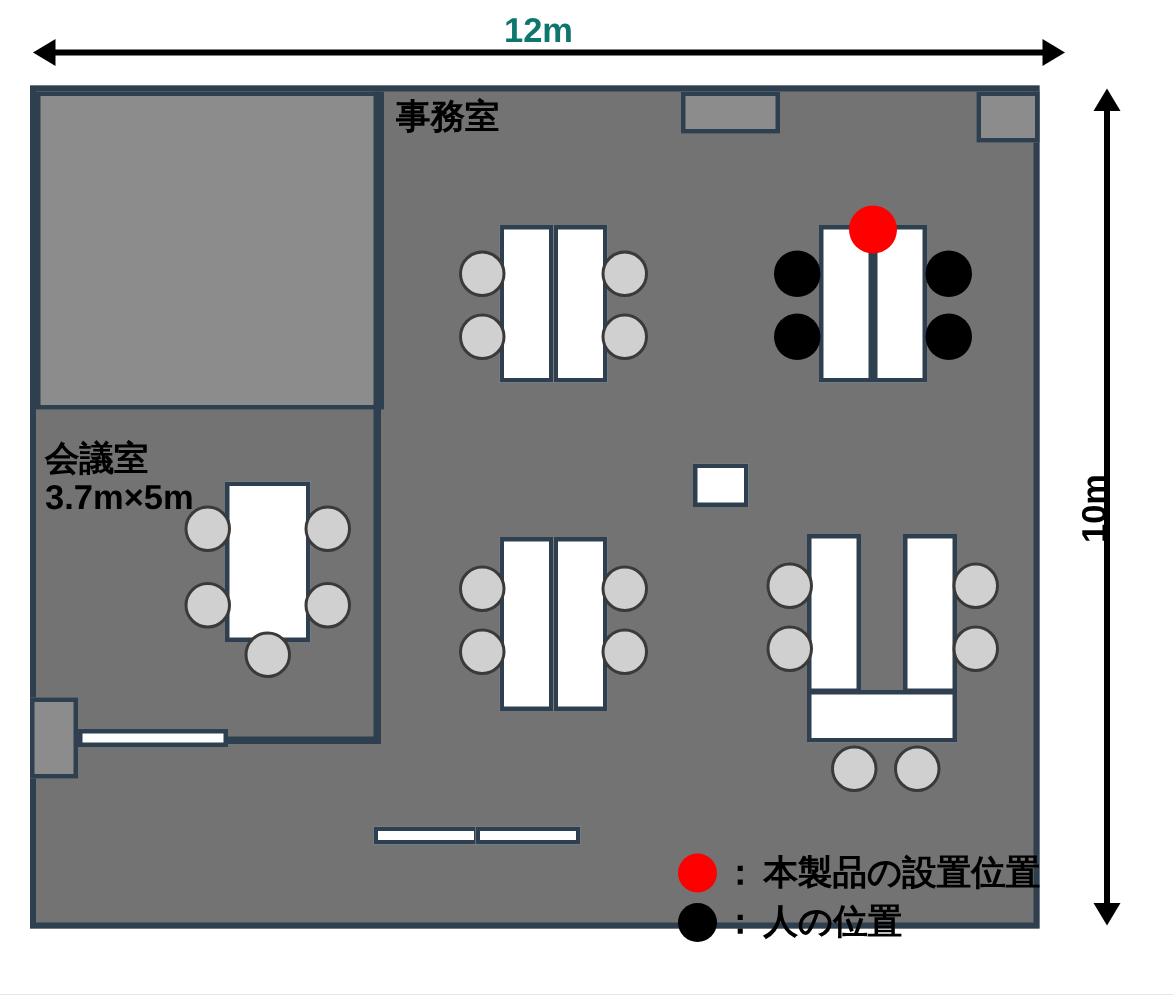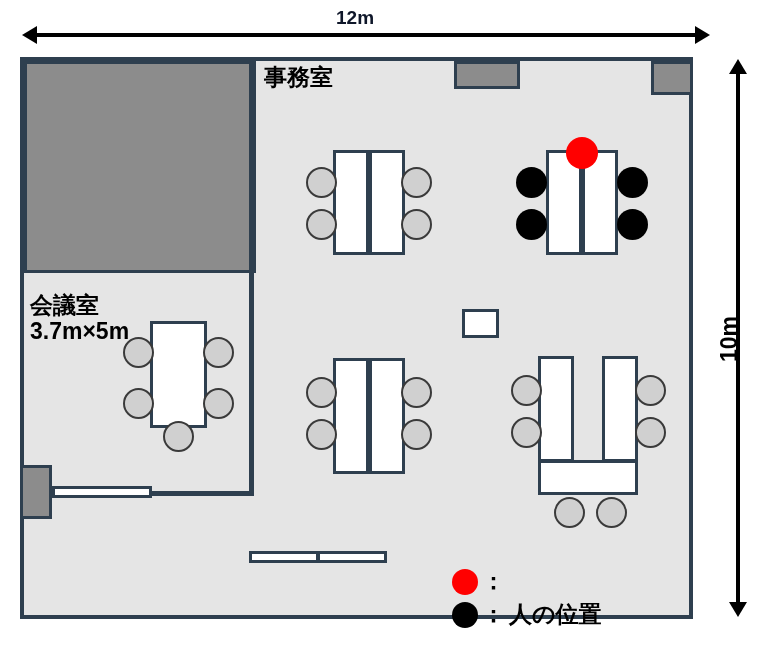--- a/index.html
+++ b/index.html
@@ -14,22 +14,22 @@
     position: relative;
     width: 782px;
     height: 663px;
     background: #ffffff;
     overflow: hidden;
   }
   
   .dim-label {
     position: absolute;
     font-weight: bold;
-    font-size: 19px;
-    color: #0f172a;
+    font-size: 23px;
+    color: #0f766e;
     white-space: nowrap;
   }
   .arrow-h {
     position: absolute;
     height: 4px;
     background: #000000;
   }
   .arrow-h::before, .arrow-h::after {
     content: "";
     position: absolute;
@@ -77,21 +77,21 @@
     transform-origin: left top;
   }
 
   
   #building {
     position: absolute;
     left: 20px;
     top: 57px;
     width: 673px;
     height: 562px;
-    background: #e5e5e5;
+    background: #737373;
     border: 4px solid #2e3f4f;
     box-sizing: border-box;
   }
   .gray-block {
     position: absolute;
     background: #8c8c8c;
     border: 3px solid #2e3f4f;
     box-sizing: border-box;
   }
   .wall {
@@ -249,20 +249,21 @@
     <div class="chair" style="left:611px; top:356px; width:31px; height:31px;"></div>
     <div class="chair" style="left:530px; top:436px; width:31px; height:31px;"></div>
     <div class="chair" style="left:572px; top:436px; width:31px; height:31px;"></div>
 
   </div>
 
   <div id="legend">
     <div class="legend-row">
       <div class="legend-dot red"></div>
       <div class="legend-text">：</div>
+      <div class="legend-text">本製品の設置位置</div>
     </div>
     <div class="legend-row">
       <div class="legend-dot black"></div>
       <div class="legend-text">：</div>
       <div class="legend-text">人の位置</div>
     </div>
   </div>
 
 </div>
 

